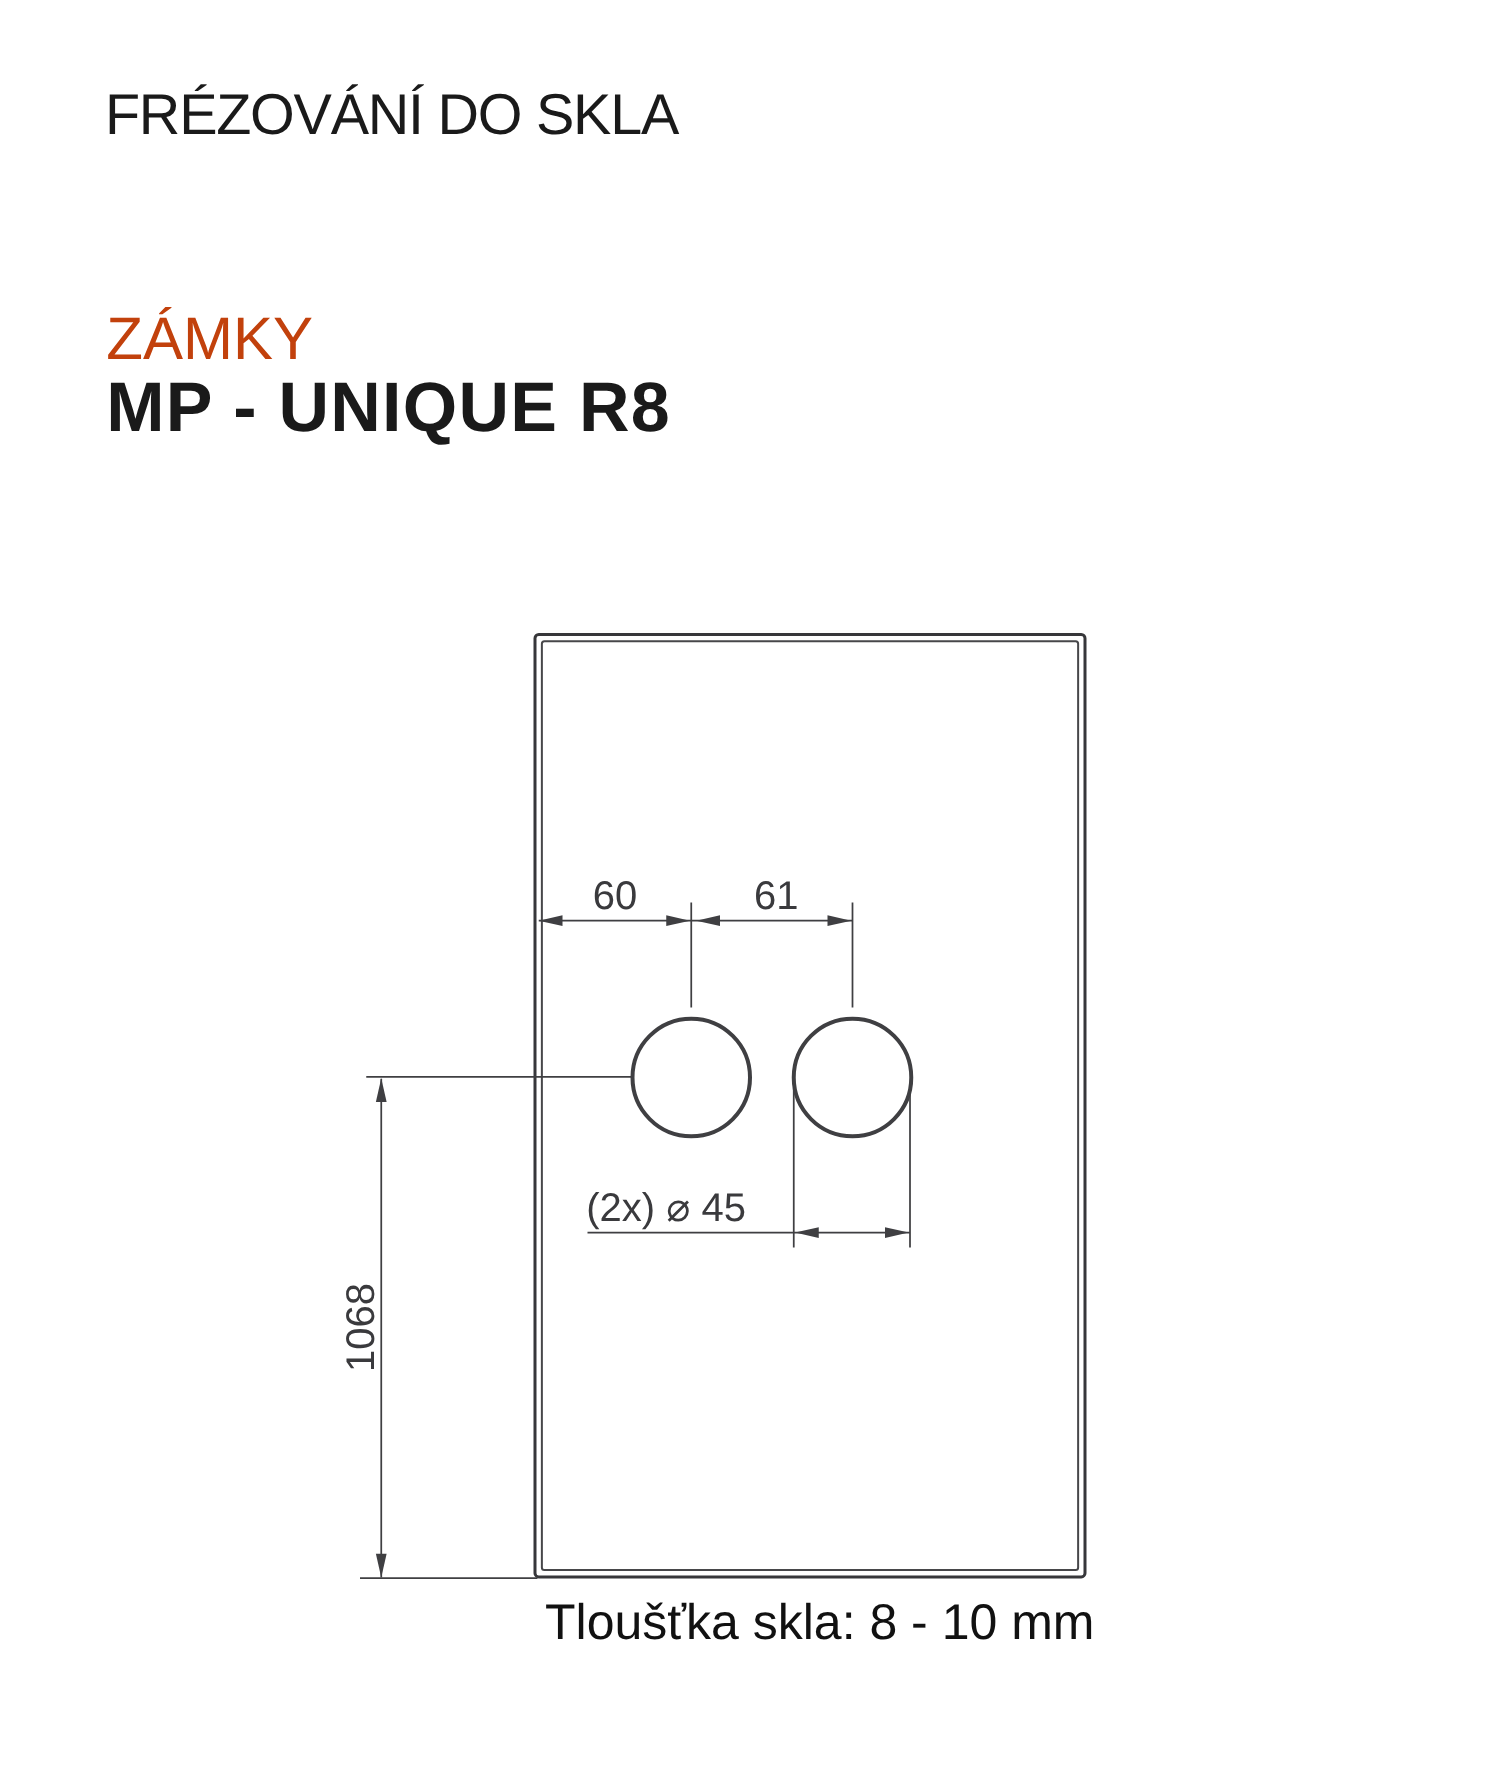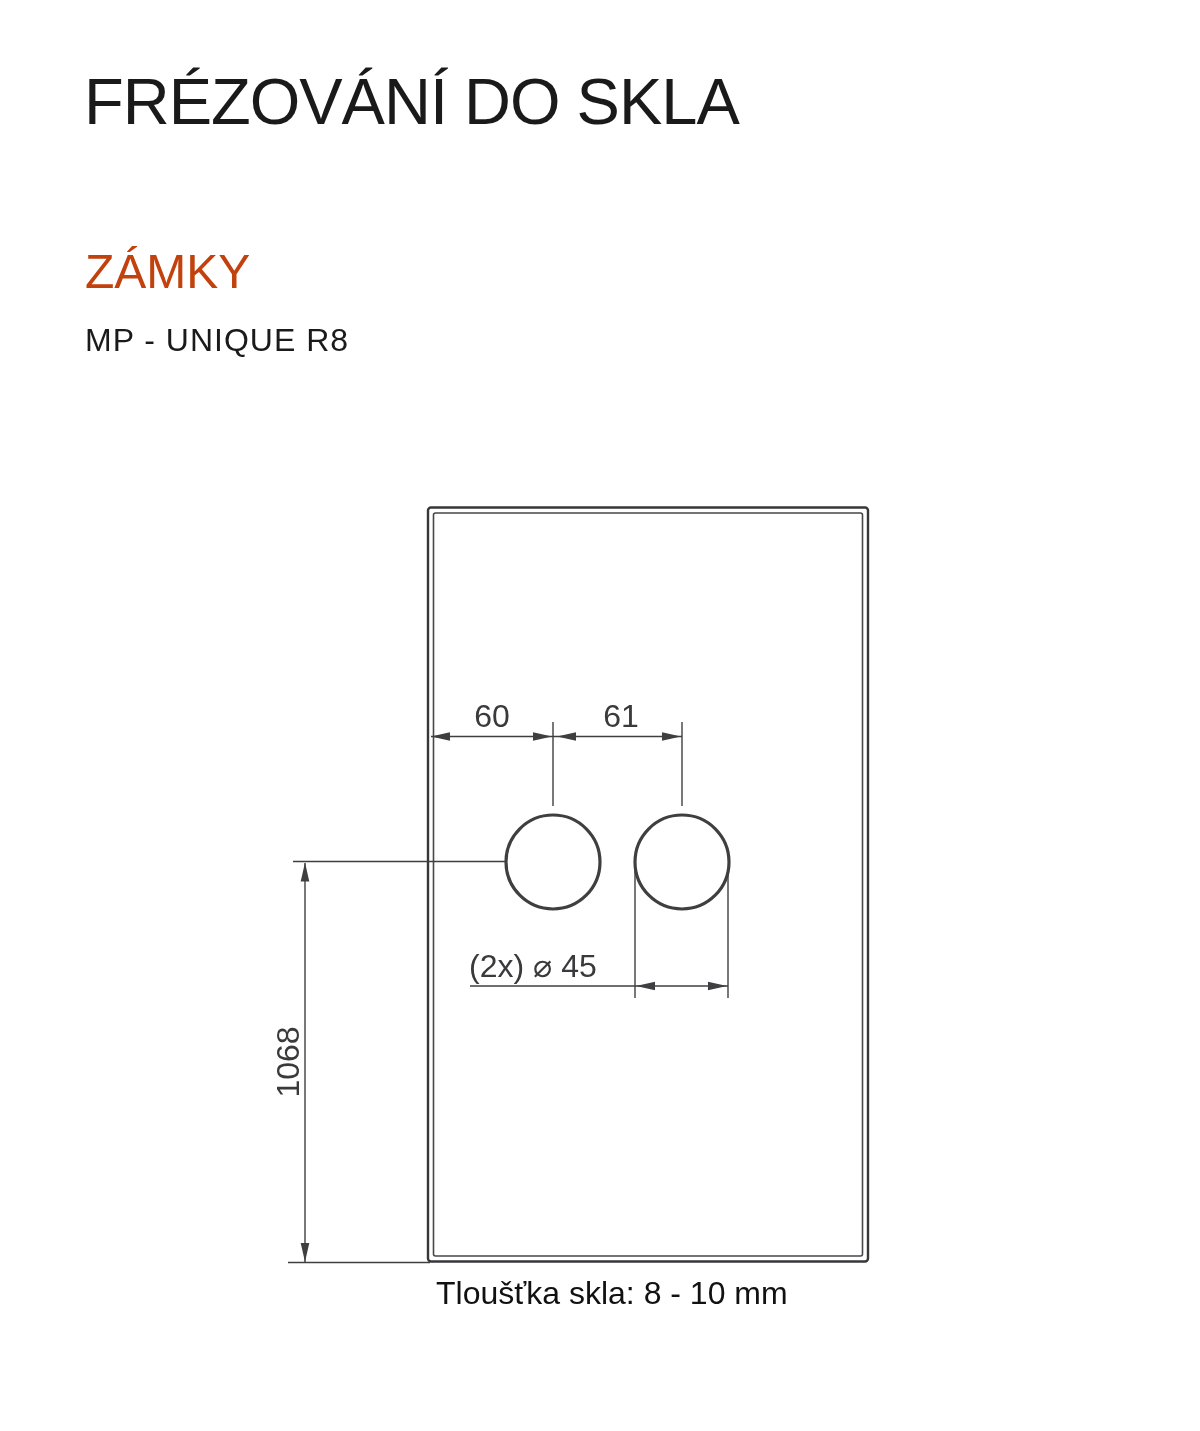--- a/index.html
+++ b/index.html
@@ -10,37 +10,37 @@
   html,body{margin:0;padding:0;}
   body{
     width:1200px;height:1431px;
     background:#ffffff;
     position:relative;
     overflow:hidden;
     font-family:"Liberation Sans","DejaVu Sans",sans-serif;
   }
   .page-title{
     position:absolute;left:84px;top:66px;
-    font-size:65px;line-height:1.1;font-weight:400;
+    font-size:46px;line-height:1.1;font-weight:400;
     letter-spacing:-1px;color:var(--ink);
     white-space:nowrap;
   }
   .category-label{
     position:absolute;left:85px;top:248px;
     font-size:48px;line-height:1;font-weight:400;
     color:#c2410c;white-space:nowrap;
   }
   .product-name{
-    position:absolute;left:85px;top:324px;
-    font-size:32px;line-height:1;font-weight:400;
+    position:absolute;left:85px;top:298px;
+    font-size:56px;line-height:1;font-weight:700;
     letter-spacing:1px;color:var(--ink);white-space:nowrap;
   }
   .glass-caption{
     position:absolute;left:436px;top:1276px;
-    font-size:32px;line-height:1.1;font-weight:400;
+    font-size:40px;line-height:1.1;font-weight:400;
     color:#111;white-space:nowrap;
   }
   svg.drawing{position:absolute;left:0;top:0;}
   .thin{stroke:var(--line);stroke-width:1.4;fill:none;}
   .edge-outer{stroke:#37373a;stroke-width:2.4;fill:none;}
   .edge-inner{stroke:#47474a;stroke-width:1.6;fill:none;}
   .hole{stroke:var(--line);stroke-width:3.2;fill:none;}
   .arrow{fill:var(--line);stroke:none;}
   .dim-text{
     font-family:"Liberation Sans","DejaVu Sans",sans-serif;

